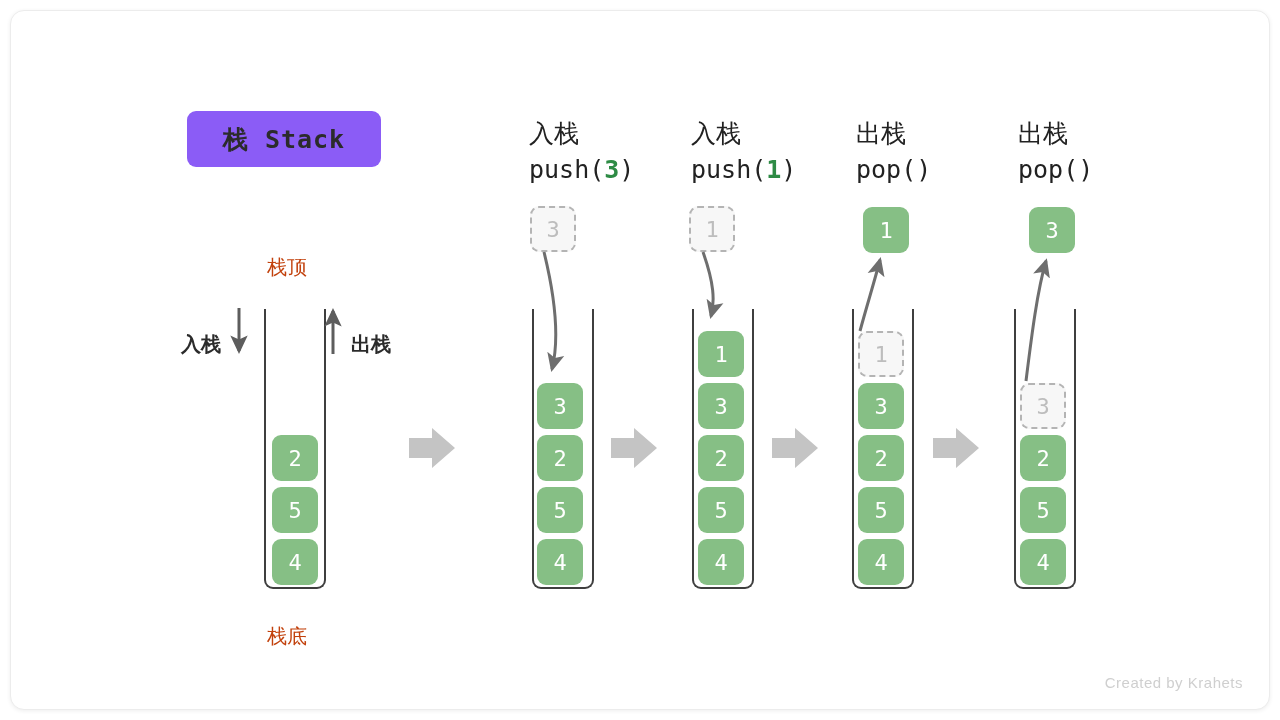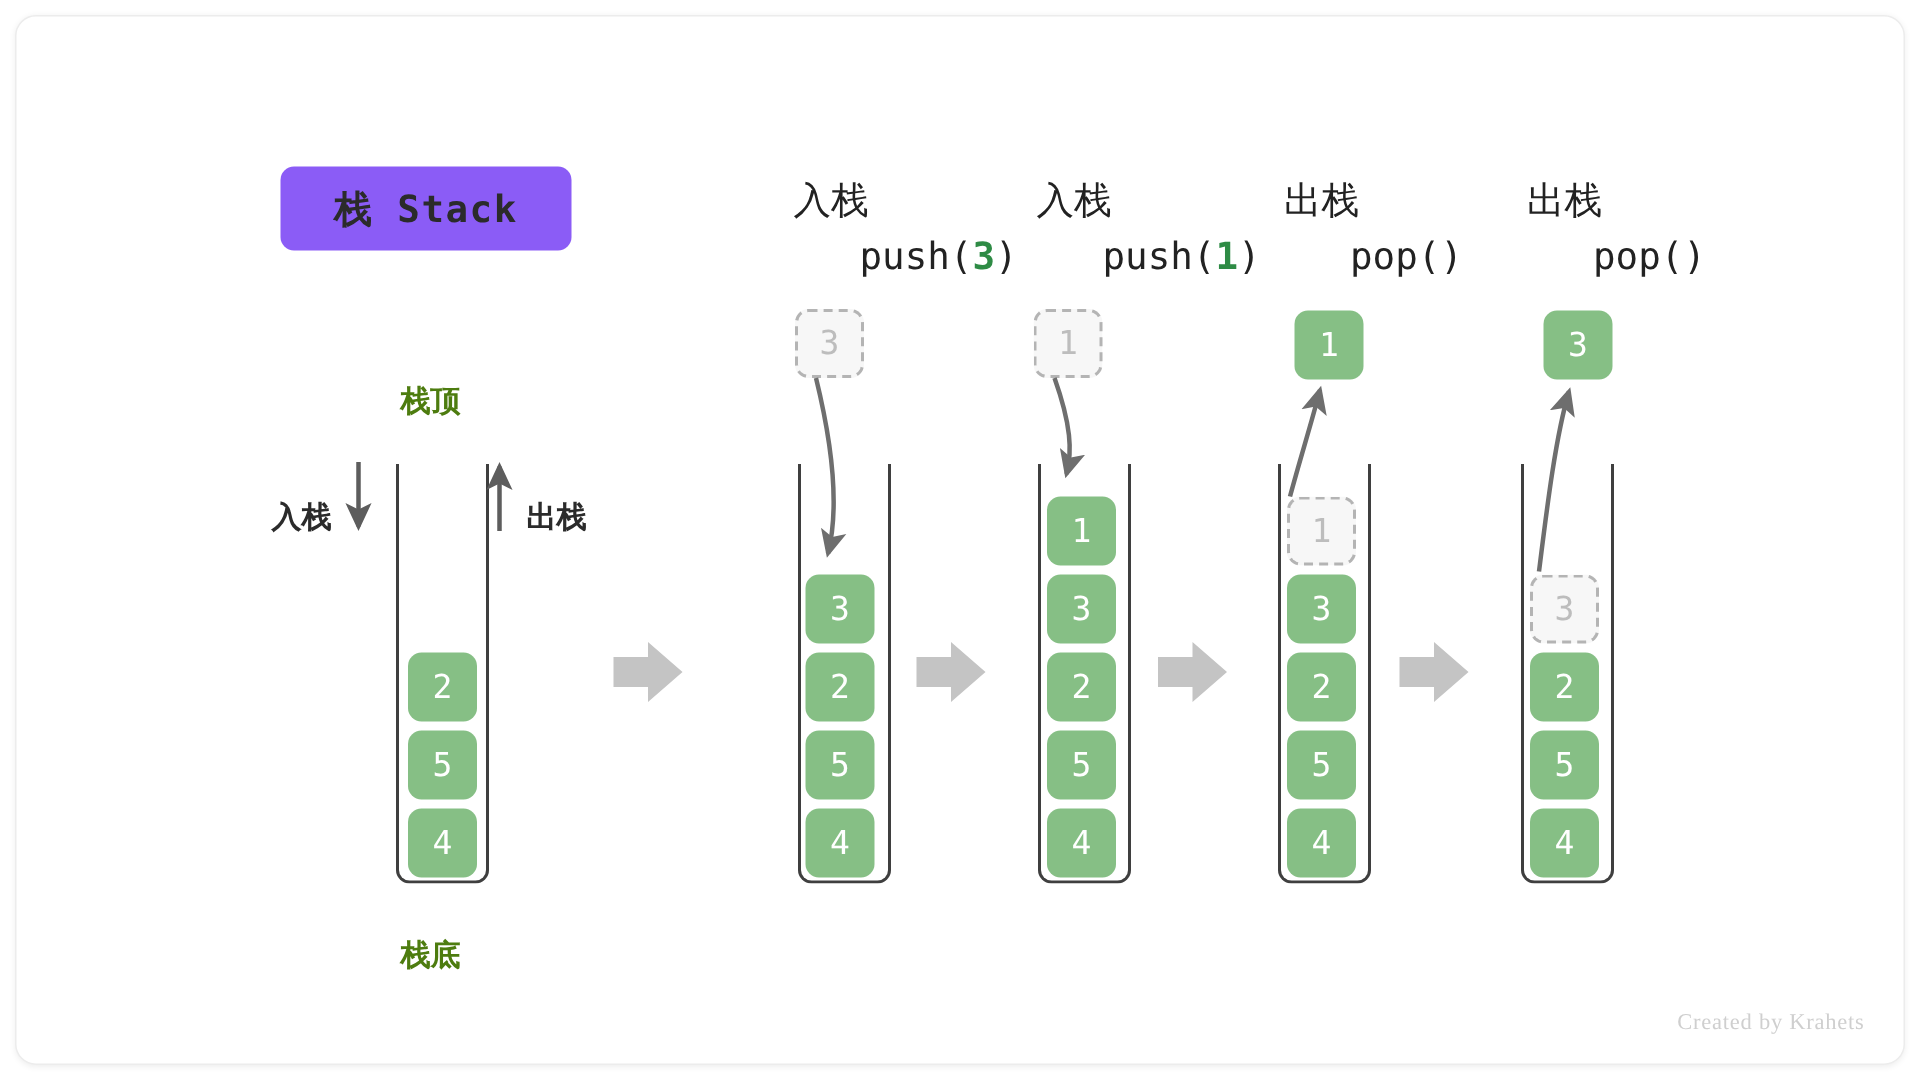--- a/index.html
+++ b/index.html
@@ -19,29 +19,29 @@
     display:flex; align-items:center; justify-content:center;
     font-family:"DejaVu Sans Mono","Liberation Mono",monospace;
     font-size:25px; font-weight:bold; color:#2b2b2b; letter-spacing:1px;
   }
 
   .op-label{
     position:absolute; text-align:left; line-height:1.42;
     font-size:25px; color:#222222; white-space:nowrap;
   }
   .op-label .cn{font-family:"DejaVu Sans","Liberation Sans",sans-serif; font-weight:400;}
-  .op-label .code{font-family:"DejaVu Sans Mono","Liberation Mono",monospace; font-size:25px;margin-left:44px;}
+  .op-label .code{font-family:"DejaVu Sans Mono","Liberation Mono",monospace; font-size:25px;}
   .op-label .num{color:#2e8b45; font-weight:bold;}
 
   .edge-label{
     position:absolute; font-size:20px; font-weight:bold; color:#2b2b2b;
     font-family:"DejaVu Sans","Liberation Sans",sans-serif; white-space:nowrap;
   }
   .tip-label{
-    position:absolute; font-size:20px; font-weight:bold; color:#4d7c0f;
+    position:absolute; font-size:20px; font-weight:normal; color:#c2410c;
     font-family:"DejaVu Sans","Liberation Sans",sans-serif; white-space:nowrap;
   }
 
   
   .tube{position:absolute;}
   .tube .wall{
     position:absolute; width:100%; height:100%;
     box-sizing:border-box;
     border-left:2px solid #3f3f3f;
     border-right:2px solid #3f3f3f;
@@ -62,21 +62,21 @@
     background:#f7f7f7; color:#bdbdbd;
     border:2px dashed #b4b4b4; box-sizing:border-box;
   }
 
   
   #overlay{position:absolute; left:0; top:0; width:1258px; height:698px; pointer-events:none;}
 
   
   #watermark{
     position:absolute; right:26px; bottom:18px;
-    font-family:Liberation Serif, serif;
+    font-family:Liberation Sans, sans-serif;
     font-size:15px; color:#cfcfcf; letter-spacing:0.5px; white-space:nowrap;margin-top:44px;
   }
 </style>
 </head>
 <body>
 
 <div id="card">
 
   <div id="title-badge">栈 Stack</div>
 

